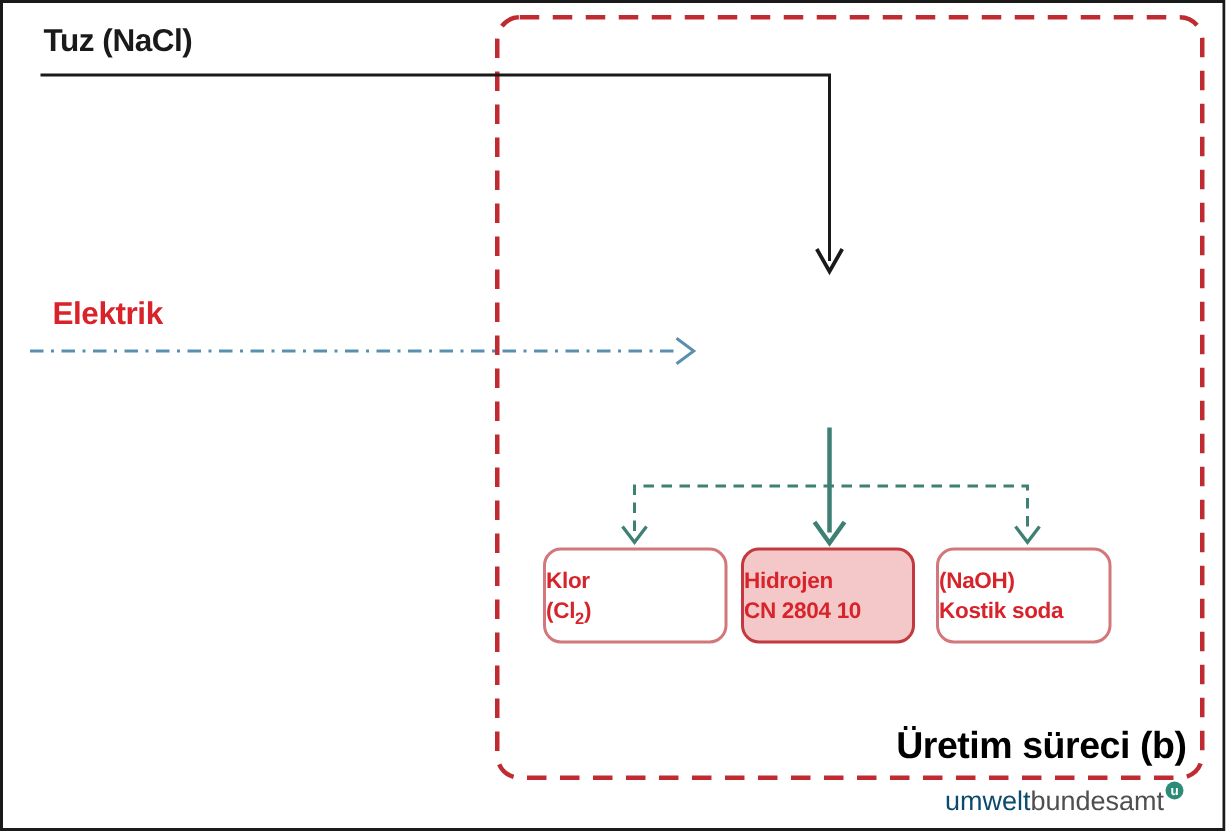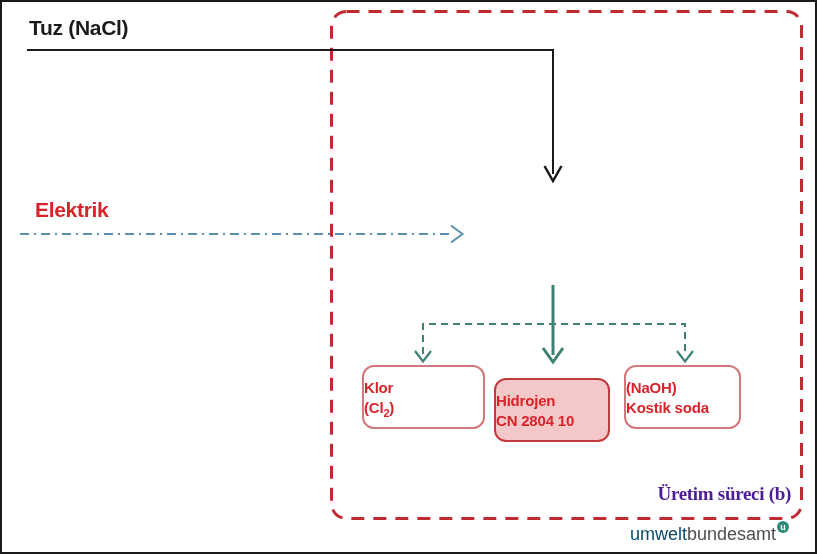--- a/index.html
+++ b/index.html
@@ -31,26 +31,26 @@
   .out-box {
     position: absolute; top: 363px; height: 64px;
     box-sizing: border-box; border-radius: 12px;
     background: #ffffff; border: 2px solid #d2777b;
     color: #d8232a; font-weight: bold; font-size: 15px;
     text-align: left; line-height: 20px; padding-top: 11px;
     letter-spacing: -0.2px;
   }
   .out-box sub { font-size: 11px; }
   .box-chlorine { left: 360px; width: 123px; }
-  .box-hydrogen { left: 492px; width: 116px; background: #f4c8c8; border-color: #c23a40; margin-top: 13px; }
+  .box-hydrogen { left: 492px; width: 116px; background: #f4c8c8; border-color: #c23a40; }
   .box-caustic  { left: 622px; width: 117px; }
 
   .boundary-label {
     position: absolute; right: 24px; top: 481px;
-    font-size: 19px; font-weight: bold; color: #4c1d95; letter-spacing: -0.3px; font-family: Liberation Serif, serif;
+    font-size: 25px; font-weight: bold; color: #000000; letter-spacing: -0.3px;
   }
 
   .logo { position: absolute; right: 26px; top: 522px; font-size: 18px; white-space: nowrap; }
   .logo .bold-part { font-weight: normal; color: #0c4a6e; }
   .logo .regular-part { font-weight: normal; color: #4f4f4f; text-align: center; }
   .logo .mark {
     display: inline-block; width: 12px; height: 12px; border-radius: 50%;
     background: #2e8b77; color: #ffffff; font-size: 9px; font-weight: bold;
     line-height: 12px; text-align: center; vertical-align: top;
     transform: translateY(-3px); margin-left: 1px;

